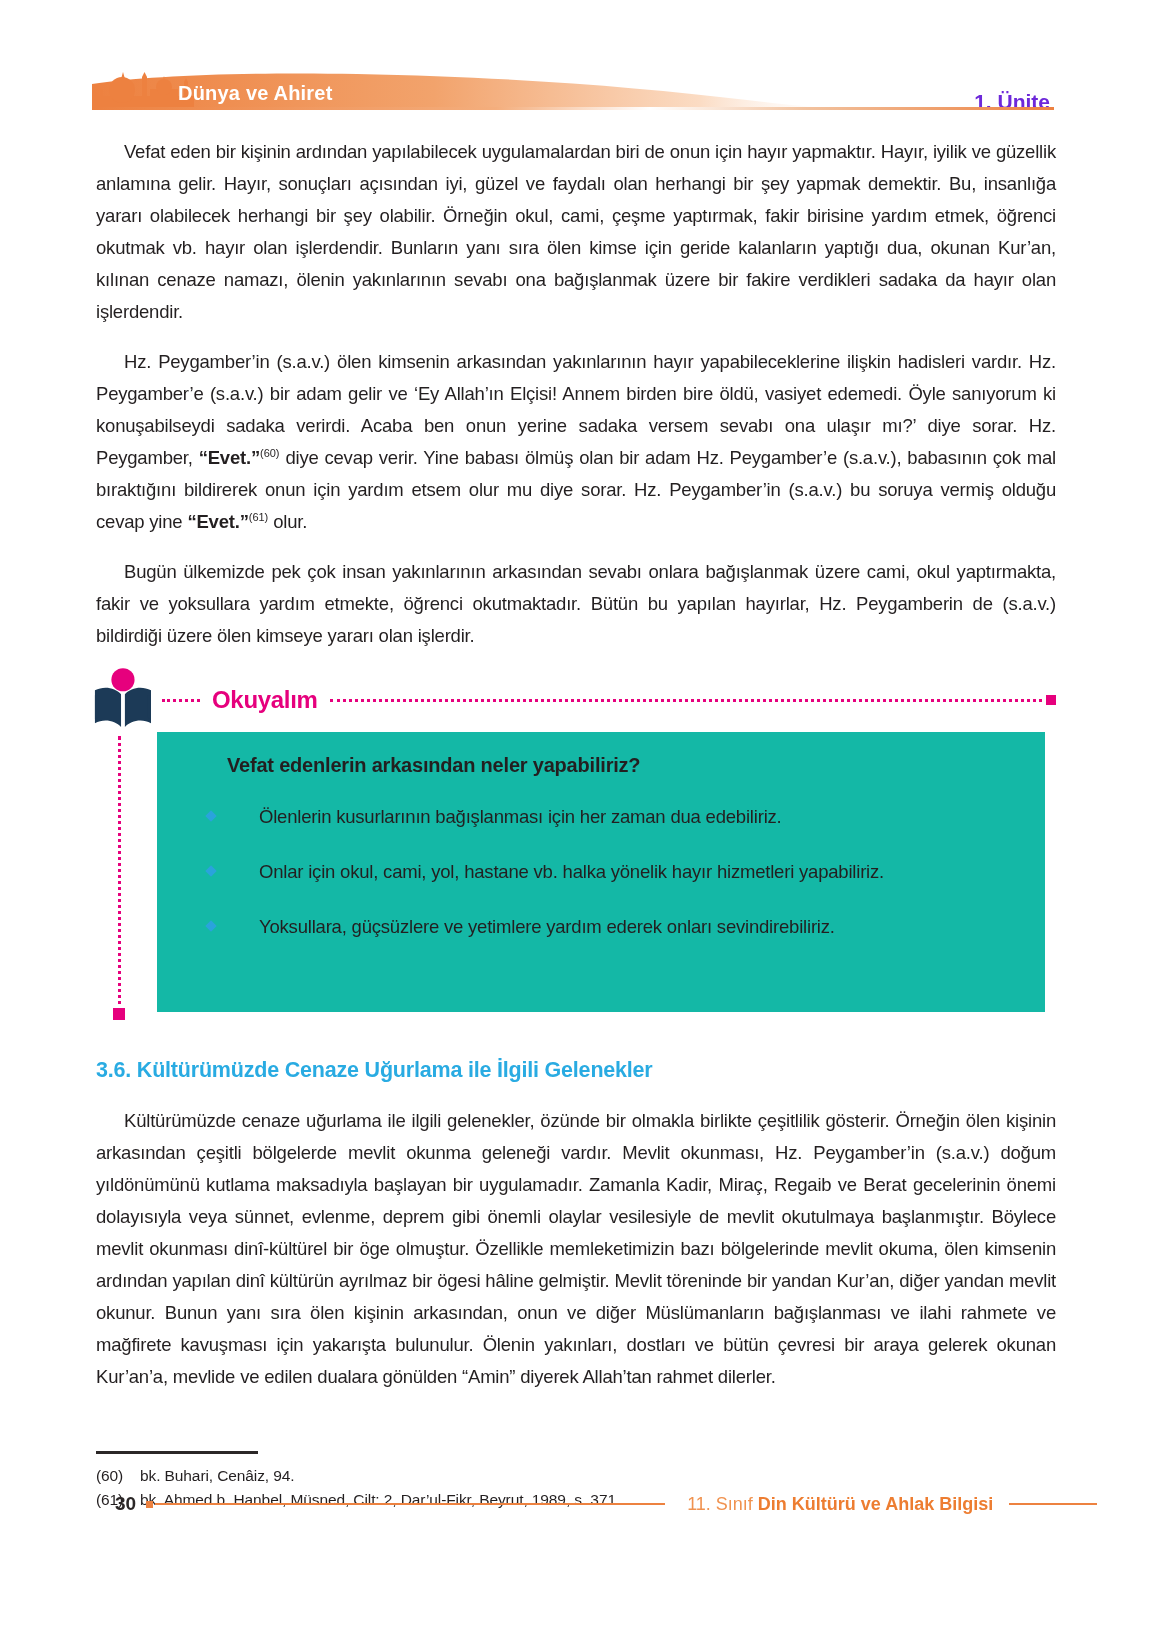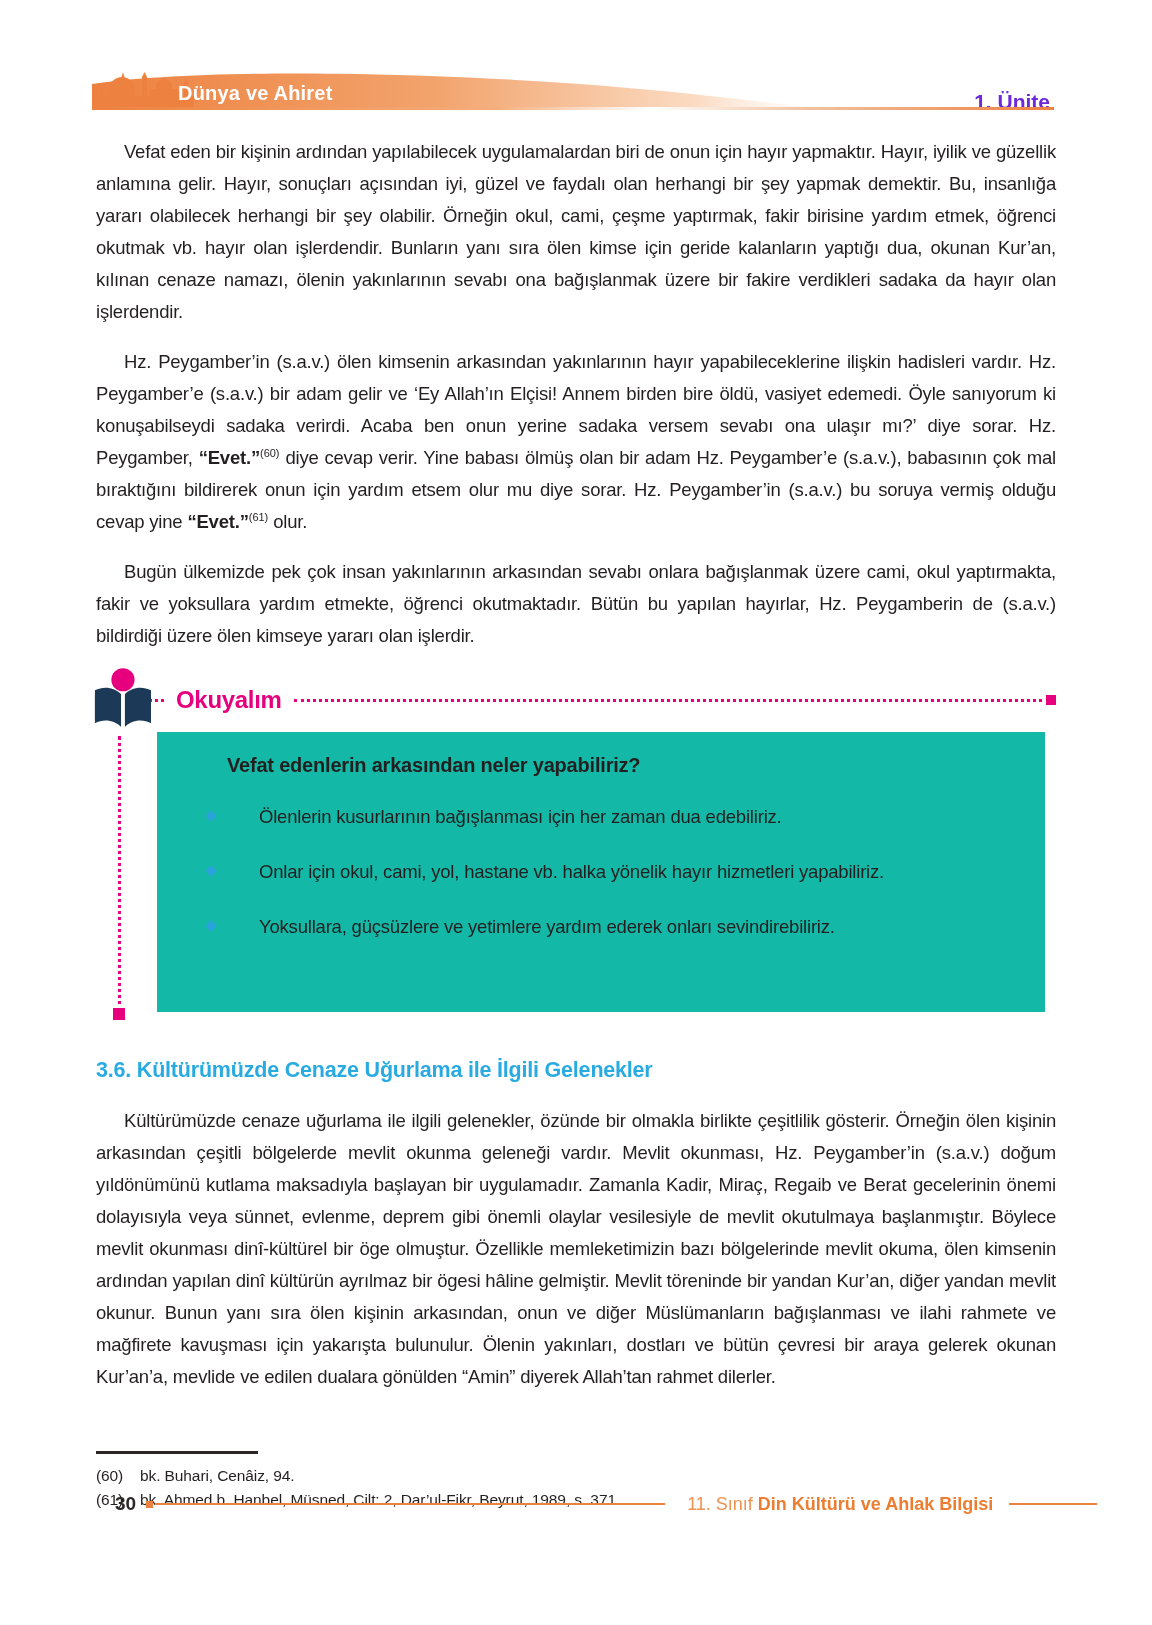--- a/index.html
+++ b/index.html
@@ -32,21 +32,21 @@
   .content { width:960px; margin:0 auto; padding-top:18px; }
   .body-par {
     font-size:18.5px; line-height:32px; text-align:justify;
     text-indent:28px; letter-spacing:-0.2px; margin-bottom:18px;
   }
   .body-par b { font-weight:bold; }
   sup.fn-ref { font-size:11px; line-height:0; letter-spacing:0; }
 
   
   .okuyalim { position:relative; margin-top:26px; margin-bottom:46px; }
-  .oku-header { display:flex; align-items:center; padding-left:30px; height:44px; margin-bottom:10px; }
+  .oku-header { display:flex; align-items:center; padding-left:66px; height:44px; margin-bottom:10px; }
   .book-svg { position:absolute; left:-3px; top:-12px; width:58px; height:70px; }
   .dot-seg { width:38px; border-top:3px dotted #e6007d; margin-right:12px; }
   .oku-label { color:#e6007d; font-size:24px; font-weight:bold; letter-spacing:-0.3px; }
   .dot-fill { flex:1; border-top:3px dotted #e6007d; margin-left:12px; margin-right:4px; }
   .end-square { width:10px; height:10px; background:#e6007d; flex:0 0 auto; }
   .oku-vline { position:absolute; left:22px; top:58px; bottom:0px; border-left:3px dotted #e6007d; }
   .vline-square { position:absolute; left:17px; bottom:-8px; width:12px; height:12px; background:#e6007d; }
   .oku-box {
     margin-left:61px; margin-right:11px; background:#14b8a6;
     padding:22px 34px 30px 25px; min-height:280px;

